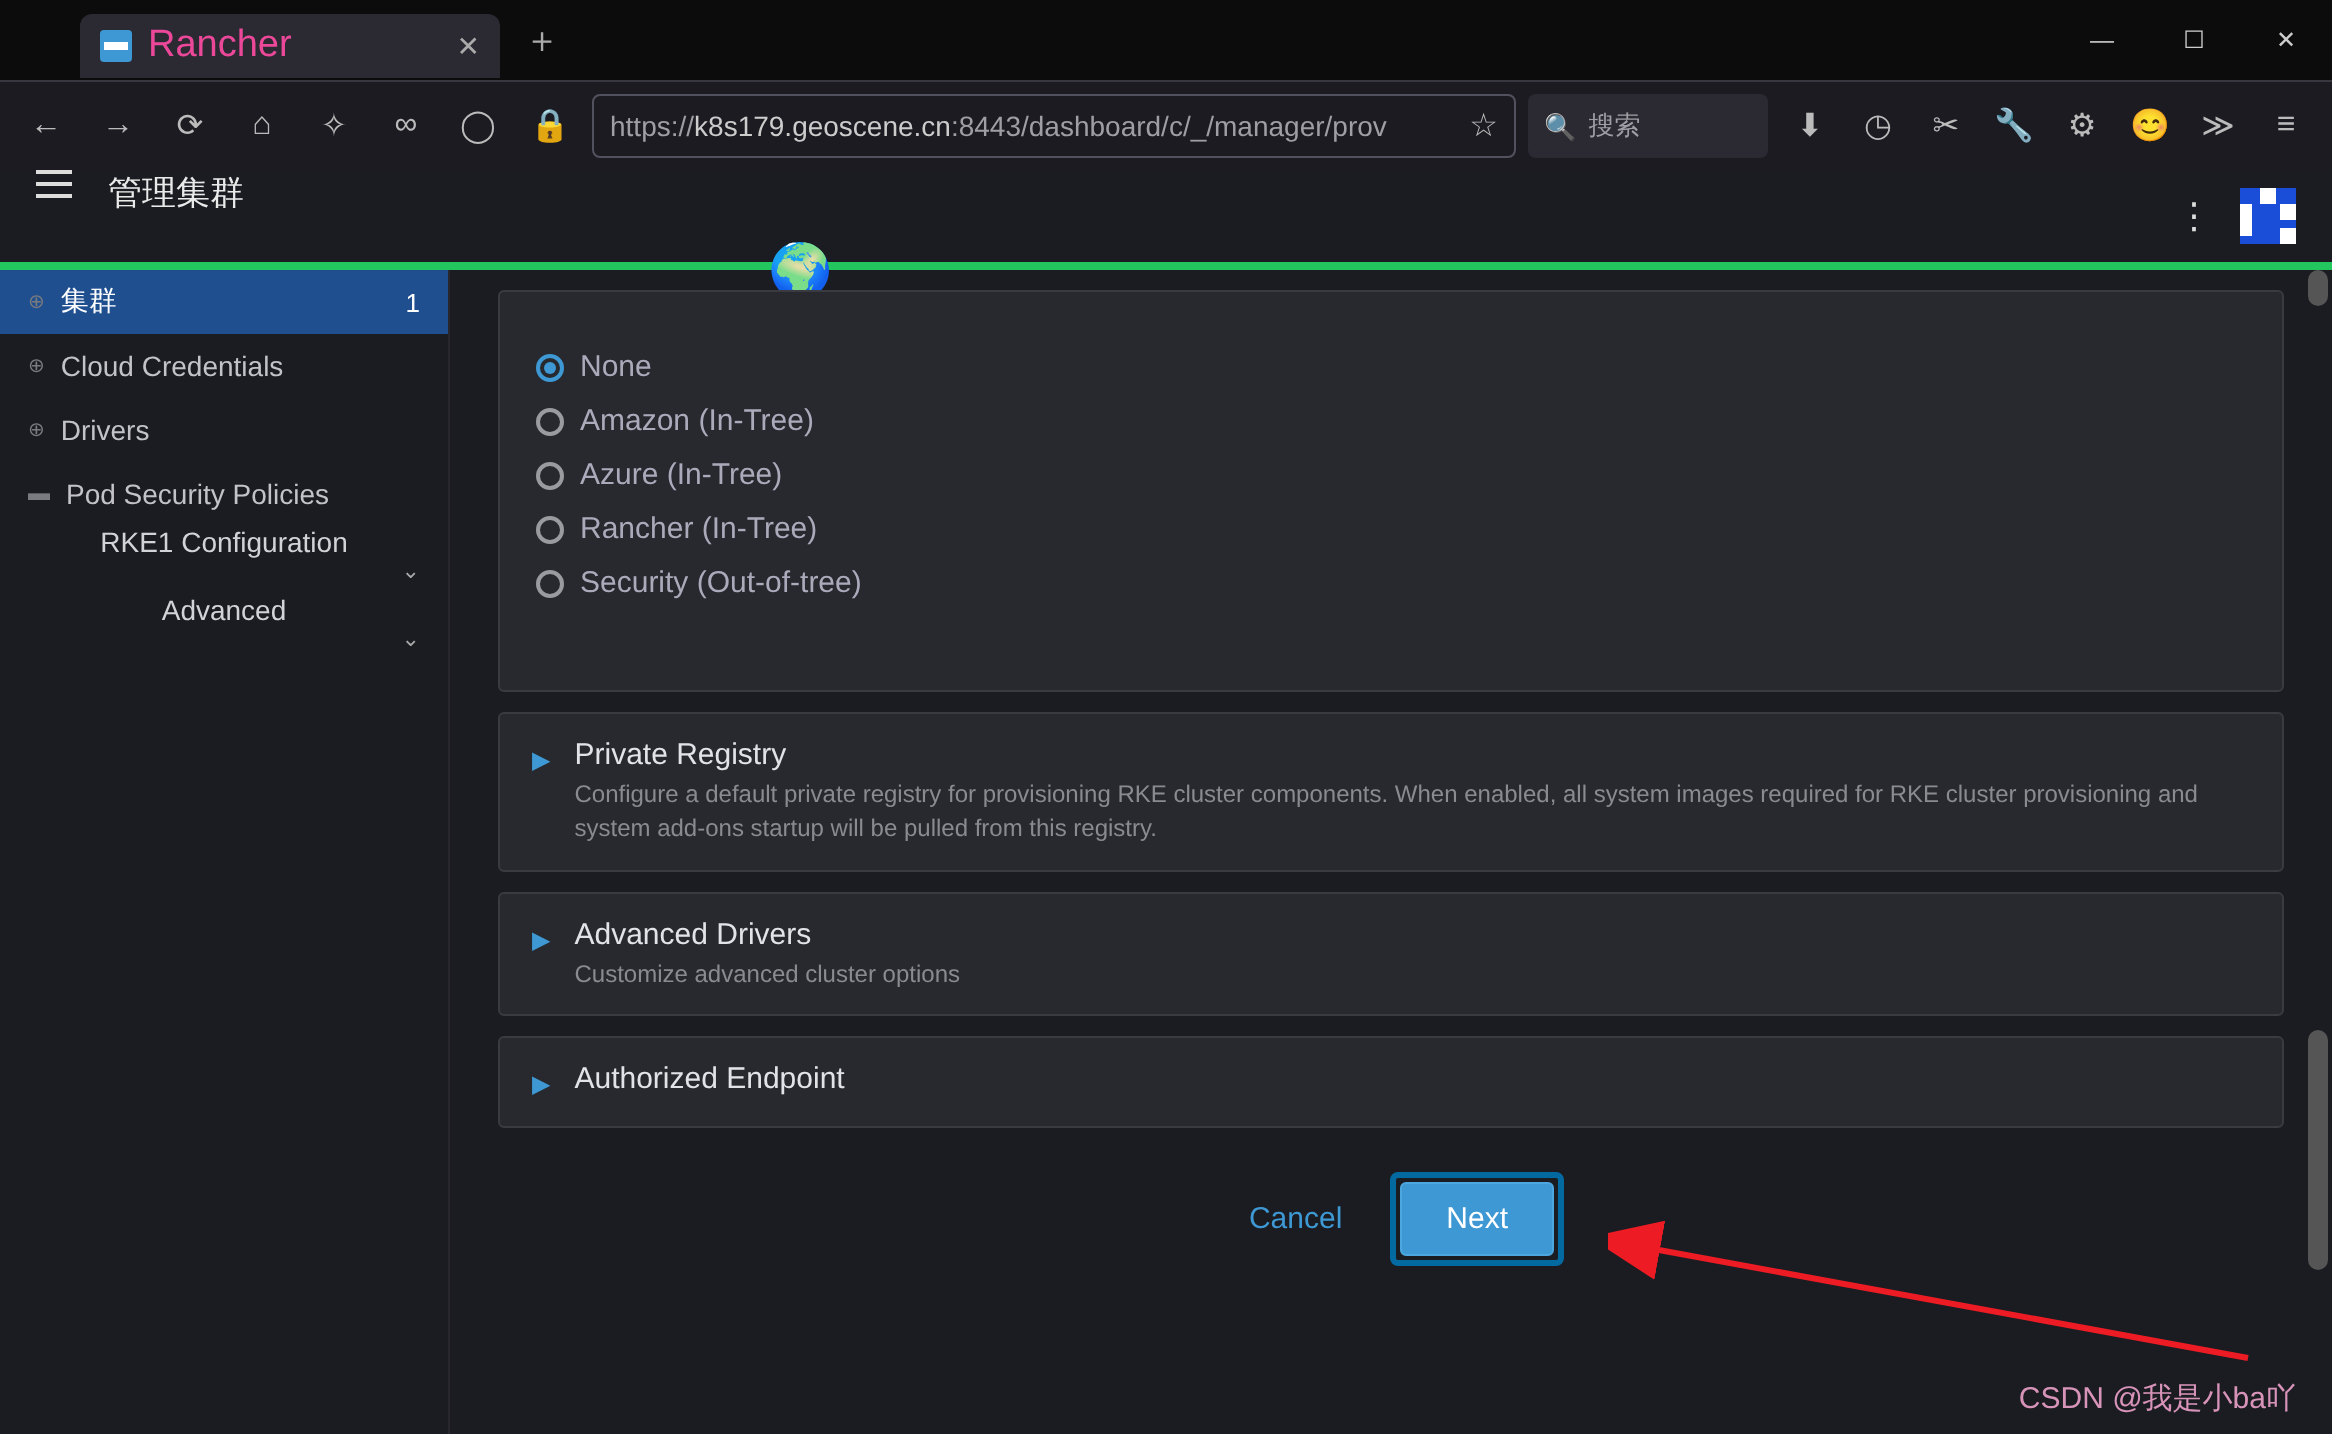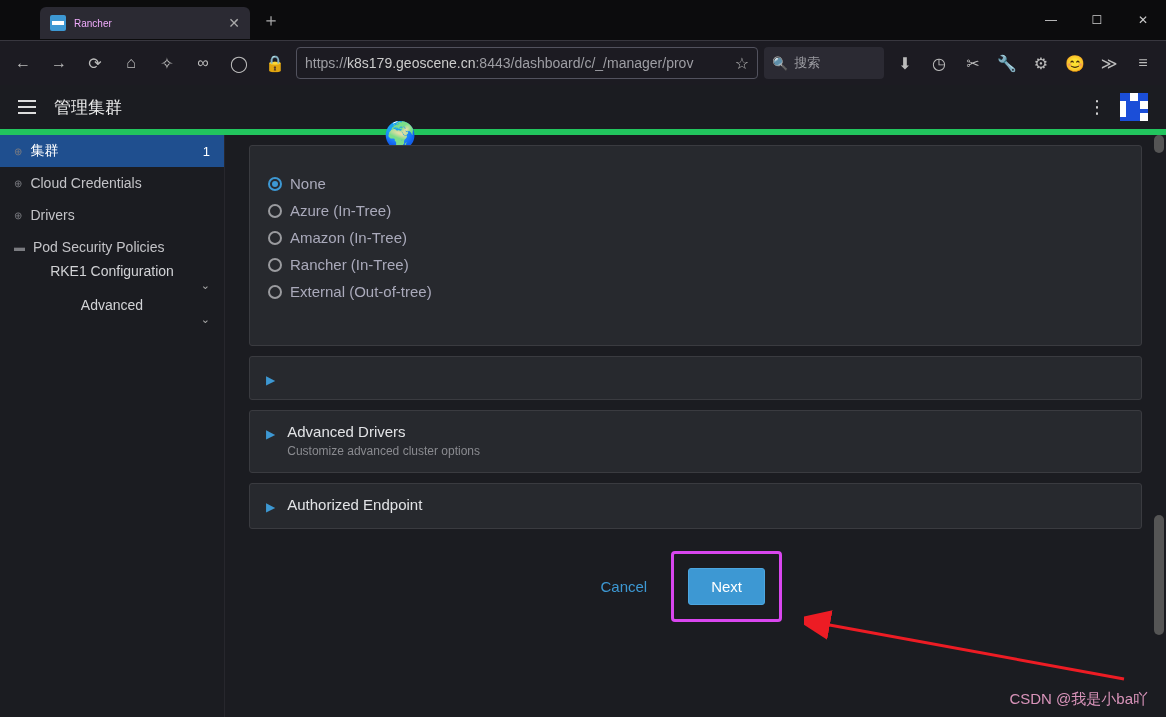--- a/index.html
+++ b/index.html
@@ -3,39 +3,39 @@
 <meta charset="utf-8">
 <style>
 * { margin: 0; padding: 0; box-sizing: border-box; font-family: -apple-system, BlinkMacSystemFont, "Segoe UI", Arial, sans-serif; }
 body { background: #1b1c21; color: #cfcfd2; width: 1166px; height: 717px; overflow: hidden; position: relative; }
 
 
 .titlebar { height: 40px; background: #0c0c0d; display: flex; align-items: center; }
 .tab { height: 32px; margin: 6px 0 0 40px; background: #2b2a33; border-radius: 6px 6px 0 0; display: flex; align-items: center; padding: 0 10px; min-width: 210px; gap: 8px; }
 .tab-icon { width: 16px; height: 16px; background: #3d98d3; border-radius: 2px; position: relative; }
 .tab-icon::before { content:''; position:absolute; left:2px; top:6px; width:12px; height:4px; background:#fff; }
-.tab-title { font-size: 10px; color: #f0abfc; flex: 1; }
+.tab-title { font-size: 19px; color: #ec4899; flex: 1; }
 .tab-close { color: #aaa; font-size: 14px; cursor: pointer; }
 .new-tab { color: #aaa; font-size: 18px; margin-left: 12px; cursor: pointer; }
 .window-controls { margin-left: auto; display: flex; }
 .win-btn { width: 46px; height: 40px; display:flex; align-items:center; justify-content:center; color:#ccc; font-size:12px; cursor:pointer; }
 
 
 .urlbar { height: 45px; background: #1c1b22; border-top: 1px solid #38373f; display: flex; align-items: center; padding: 0 8px; gap: 6px; }
 .nav-btn { width: 30px; height: 30px; display:flex; align-items:center; justify-content:center; color:#bbb; font-size:16px; cursor:pointer; border-radius:4px; }
 .url-field { flex: 1; height: 32px; background: #1c1b22; border: 1px solid #52525e; border-radius: 4px; display: flex; align-items: center; padding: 14px 8px; gap: 6px; max-width: 480px; }
 .url-text { font-size: 14px; color: #ccc; overflow:hidden; white-space:nowrap; flex:1; }
 .url-text .dimmed { color: #9e9ea4; }
 .search-box { width: 120px; height: 32px; background: #2b2a33; border-radius: 4px; display:flex; align-items:center; padding:0 8px; gap:6px; }
 .search-box span { color:#9e9ea4; font-size:13px; }
 .toolbar-icons { display:flex; gap:4px; margin-left:auto; }
 .tb-icon { width:30px; height:30px; display:flex; align-items:center; justify-content:center; color:#bbb; cursor:pointer; }
 
 
-.app-header { height: 50px; background: #1b1c21; border-bottom: 6px solid #22c55e; display:flex; align-items:center; padding: 0 18px; gap: 18px; }
+.app-header { height: 50px; background: #1b1c21; border-bottom: 4px solid #22c55e; display:flex; padding: 0 18px; gap: 18px; }
 .hamburger { display:flex; flex-direction:column; gap:4px; cursor:pointer; }
 .hamburger span { width:18px; height:2px; background:#ddd; }
 .header-title { font-size: 17px; color: #eaeaea; }
 .header-right { margin-left:auto; display:flex; align-items:center; gap:14px; }
 .kebab { color:#ddd; font-size:18px; cursor:pointer; }
 .avatar-sq { width:28px; height:28px; background:#1b4ed8; position:relative; }
 .avatar-sq::before, .avatar-sq::after { content:''; position:absolute; background:#fff; }
 .avatar-sq::before { width:8px; height:8px; top:0; left:10px; }
 .avatar-sq::after { width:8px; height:8px; bottom:0; right:0; }
 .avatar-sq .a1 { position:absolute; width:6px; height:16px; left:0; top:8px; background:#fff; }
@@ -61,21 +61,21 @@
 .radio.checked { border-color:#3d98d3; }
 .radio.checked::after { content:''; position:absolute; width:6px; height:6px; background:#3d98d3; border-radius:50%; top:2px; left:2px; }
 .radio-label { font-size:15px; color:#aab; }
 .collapse-panel { padding: 12px 16px; display:flex; gap:12px; cursor:pointer; }
 .collapse-arrow { color:#3d98d3; font-size:12px; margin-top:4px; }
 .collapse-body h4 { font-size:15px; color:#e2e3e6; font-weight:400; margin-bottom:3px; }
 .collapse-body p { font-size:12px; color:#8a8b90; line-height:1.4; }
 
 .footer { display:flex; gap:24px; align-items:center; justify-content:flex-end; margin-top:22px; padding-right: 360px; }
 .cancel-link { color:#3d98d3; font-size:15px; cursor:pointer; }
-.next-wrap { border: 3px solid #d946ef; padding: 14px; border-radius: 4px; }
+.next-wrap { border: 3px solid #0369a1; padding: 2px; border-radius: 4px; }
 .next-btn { background:#3d98d3; color:#fff; border:1px solid #4ca6e0; padding: 9px 22px; font-size:15px; border-radius:3px; cursor:pointer; }
 
 .arrow-annotation { position:absolute; right:32px; bottom:28px; width:330px; height:80px; pointer-events:none; }
 
 .watermark { position:absolute; right:18px; bottom:8px; font-size:15px; color:#f9a8d4; opacity:0.85; }
 .scrollbar-track { position:absolute; right:0; top:135px; width:14px; height:calc(100% - 135px); background:#1b1c21; }
 .scrollbar-thumb { position:absolute; right:2px; width:10px; background:#555; border-radius:5px; }
 
 .globe-emoji { position:absolute; left:384px; top:120px; font-size:26px; }
 </style>
@@ -173,38 +173,42 @@
   </div>
 
   <div class="main">
     <div class="panel radio-panel">
       <div class="radio-row">
         <span class="radio checked"></span>
         <span class="radio-label">None</span>
       </div>
       <div class="radio-row">
         <span class="radio"></span>
+        <span class="radio-label">Amazon (In-Tree)</span>
+      </div>
+      <div class="radio-row">
+        <span class="radio"></span>
         <span class="radio-label">Azure (In-Tree)</span>
       </div>
       <div class="radio-row">
         <span class="radio"></span>
-        <span class="radio-label">Amazon (In-Tree)</span>
-      </div>
-      <div class="radio-row">
-        <span class="radio"></span>
         <span class="radio-label">Rancher (In-Tree)</span>
       </div>
       <div class="radio-row">
         <span class="radio"></span>
-        <span class="radio-label">External (Out-of-tree)</span>
+        <span class="radio-label">Security (Out-of-tree)</span>
       </div>
     </div>
 
     <div class="panel collapse-panel">
       <span class="collapse-arrow">▶</span>
+      <div class="collapse-body">
+        <h4>Private Registry</h4>
+        <p>Configure a default private registry for provisioning RKE cluster components. When enabled, all system images required for RKE cluster provisioning and system add-ons startup will be pulled from this registry.</p>
+      </div>
     </div>
 
     <div class="panel collapse-panel">
       <span class="collapse-arrow">▶</span>
       <div class="collapse-body">
         <h4>Advanced Drivers</h4>
         <p>Customize advanced cluster options</p>
       </div>
     </div>
 

